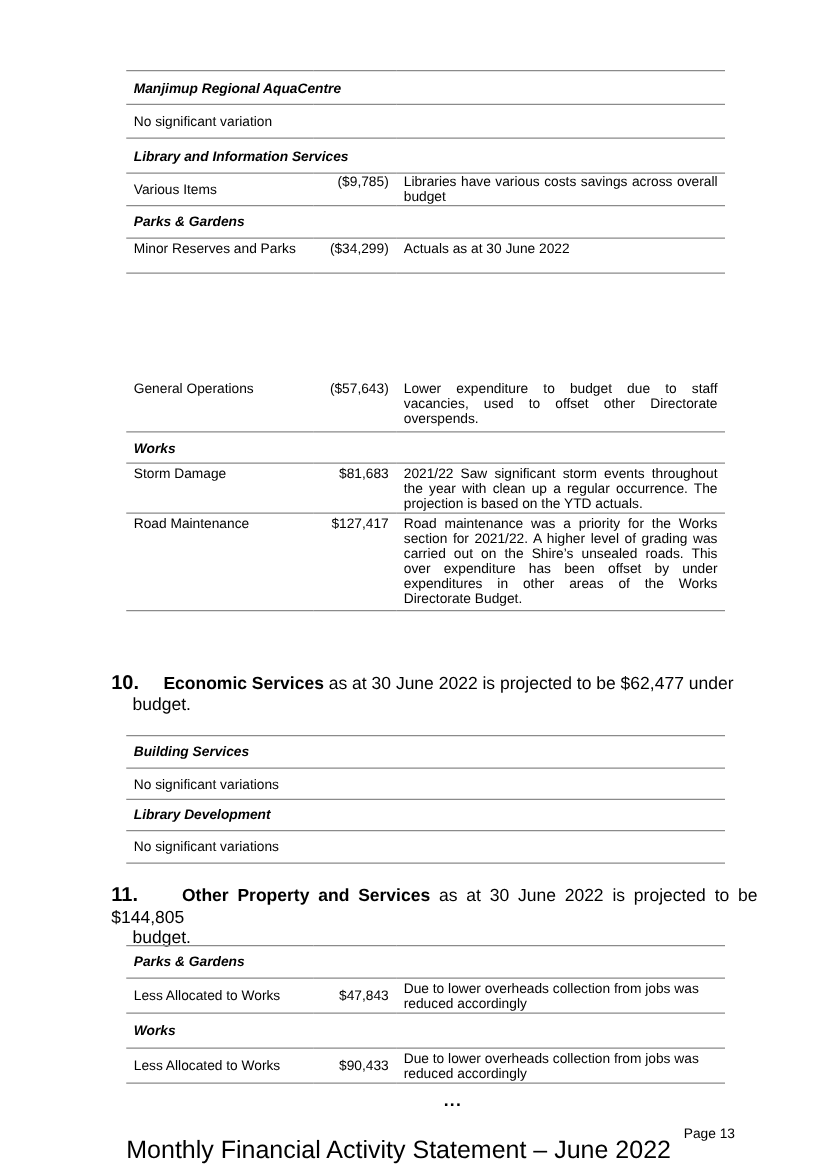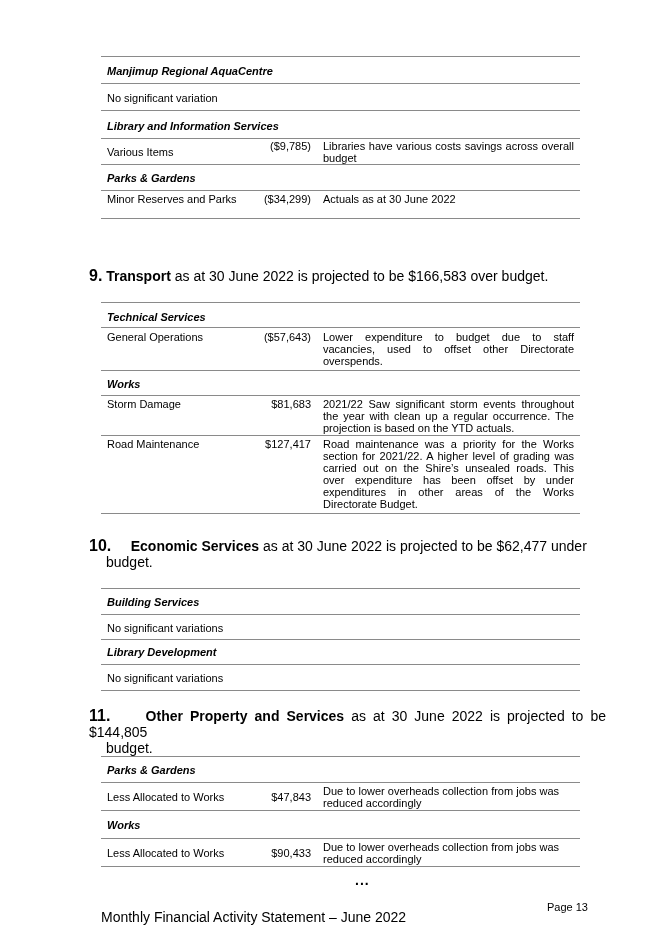--- a/index.html
+++ b/index.html
@@ -22,21 +22,21 @@
   .vmid td { vertical-align: middle; }
   .heading {
     position: absolute; left: 89px; width: 517px; font-size: 14px; line-height: 16px;
     text-align: justify;
   }
   .heading .num { font-weight: bold; font-size: 16px; }
   .heading .bold { font-weight: bold; }
   .heading .cont { display: block; padding-left: 17px; }
   .ellipsis { position: absolute; left: 355px; top: 872px; font-size: 14px; font-weight: bold; letter-spacing: 1px; }
   .page-num { position: absolute; left: 547px; top: 901px; font-size: 11px; }
-  .footer-title { position: absolute; left: 101px; top: 909px; font-size: 14px; }
+  .footer-title { position: absolute; left: 101px; top: 909px; font-size: 20px; }
 </style>
 </head>
 <body>
 
 <div class="page">
 
   <table class="tbl" style="top:56px;">
     <tbody>
         <tr class="hdr top-rule" style="height:27px;">
       <td colspan="3" style="padding-top:8px;">Manjimup Regional AquaCentre</td>
@@ -56,30 +56,23 @@
       <td colspan="3" style="padding-top:7px;">Parks &amp; Gardens</td>
     </tr>
     <tr style="height:28px;">
       <td class="c1" style="padding-top:2px;">Minor Reserves and Parks</td>
       <td class="c2" style="padding-top:2px;">($34,299)</td>
       <td class="c3" style="padding-top:2px;">Actuals as at 30 June 2022</td>
     </tr>
   </tbody>
     </table>
 
-  <div class="heading" style="top:268px;">
-    <span class="num">9.</span>
-    <span class="bold">Transport</span><span> as at 30 June 2022 is projected to be $166,583 over budget.</span>
-  </div>
 
   <table class="tbl" style="top:302px;">
     <tbody>
-        <tr class="hdr top-rule" style="height:25px;">
-      <td colspan="3" style="padding-top:8px;">Technical Services</td>
-    </tr>
     <tr style="height:43px;">
       <td class="c1" style="padding-top:3px;">General Operations</td>
       <td class="c2" style="padding-top:3px;">($57,643)</td>
       <td class="c3" style="padding-top:3px;">Lower expenditure to budget due to staff vacancies, used to offset other Directorate overspends.</td>
     </tr>
     <tr class="hdr" style="height:25px;">
       <td colspan="3" style="padding-top:7px;">Works</td>
     </tr>
     <tr style="height:40px;">
       <td class="c1" style="padding-top:2px;">Storm Damage</td>

